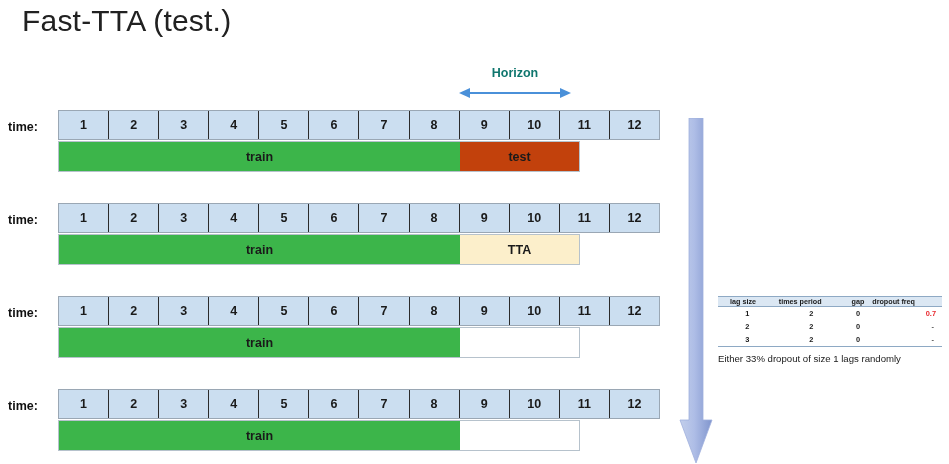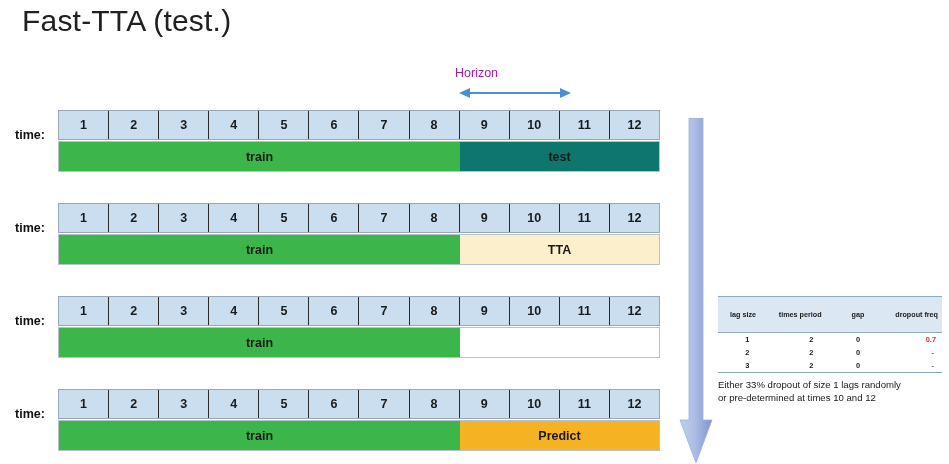--- a/index.html
+++ b/index.html
@@ -22,30 +22,31 @@
     white-space:nowrap;
   }
 
   
   .diagram{position:absolute;left:0;top:0;width:949px;height:464px;}
 
   
   .horizon-group{position:absolute;left:455px;top:66px;width:120px;height:36px;}
   .horizon-label{
     position:absolute;left:0;top:0;width:120px;
-    font-size:12.5px;font-weight:normal;color:#a21caf;
+    text-align:center;
+    font-size:12.5px;font-weight:bold;color:#0f766e;
     white-space:nowrap;
   }
   .horizon-arrow{position:absolute;left:4px;top:20px;width:112px;height:14px;}
 
   
   .row{position:absolute;left:0;width:949px;}
   .time-label{
-    position:absolute;left:8px;top:18px;
-    width:44px;text-align:center;
+    position:absolute;left:8px;top:10px;
+    width:44px;text-align:left;
     font-size:12.5px;font-weight:bold;color:#111;
   }
   .cells{
     position:absolute;left:58px;top:0;
     width:602px;height:30px;
     display:flex;
     box-sizing:border-box;
     border:1px solid #9aa7b4;
     background:#c8dcee;
   }
@@ -54,21 +55,21 @@
     border-right:1px solid #2b2b2b;
     box-sizing:border-box;
     display:flex;align-items:center;justify-content:center;
     font-size:12.5px;font-weight:bold;color:#1a1a1a;
     background:#cbdef0;
   }
   .cell:last-child{border-right:none;}
 
   .bands{
     position:absolute;left:58px;top:31px;
-    width:602px;height:31px;
+    width:522px;height:31px;
     display:flex;
     box-sizing:border-box;
     border:1px solid #b6c2cc;
   }
   .band{
     display:flex;align-items:center;justify-content:center;
     font-size:12.5px;font-weight:bold;color:#1a1a1a;
     box-sizing:border-box;
   }
   .band-train{flex:0 0 401px;background:#3cb54a;}
@@ -83,27 +84,27 @@
     border-collapse:collapse;
     width:224px;
     font-size:7.2px;
     color:#1a1a1a;
   }
   table.param-table thead th{
     background:#dbe7f3;
     border-top:1px solid #8ea9c4;
     border-bottom:1px solid #8ea9c4;
     font-weight:bold;
-    padding:13px 2px;
+    padding:0 2px;
     white-space:nowrap;
   }
   table.param-table thead th.th-lag{text-align:left;padding-left:12px;}
   table.param-table thead th.th-pred{text-align:left;}
   table.param-table thead th.th-gap{text-align:center;}
-  table.param-table thead th.th-drop{text-align:right;padding-right:4px;}
+  table.param-table thead th.th-drop{text-align:left;padding-right:4px;}
   table.param-table tbody td{
     padding:2px 2px;
     text-align:center;
     font-weight:bold;
     font-size:7.4px;
   }
   table.param-table tbody td.c-drop{color:#e8262c;text-align:right;padding-right:6px;}
   table.param-table tbody td.c-drop-dash{color:#555;text-align:right;padding-right:8px;}
   table.param-table tbody tr.last td{border-bottom:1px solid #8ea9c4;}
   .panel-caption{
@@ -141,21 +142,21 @@
       <div class="cell" style="background: rgb(203, 222, 240);">6</div>
       <div class="cell" style="background: rgb(203, 222, 240);">7</div>
       <div class="cell" style="background: rgb(203, 222, 240);">8</div>
       <div class="cell" style="background: rgb(203, 222, 240);">9</div>
       <div class="cell" style="background: rgb(203, 222, 240);">10</div>
       <div class="cell" style="background: rgb(203, 222, 240);">11</div>
       <div class="cell" style="background: rgb(203, 222, 240);">12</div>
     </div>
     <div class="bands">
       <div class="band band-train" style="background: rgb(60, 181, 74);">train</div>
-      <div class="band band-right" id="band-right-0" style="background: #0f766e; color: rgb(26, 26, 26);">test</div>
+      <div class="band band-right" id="band-right-0" style="background: #c2410c; color: rgb(26, 26, 26);">test</div>
     </div>
   </div>
 
   <div class="row" id="row-1" style="top:203px;">
     <div class="time-label">time:</div>
     <div class="cells">
       <div class="cell" style="background: rgb(203, 222, 240);">1</div>
       <div class="cell" style="background: rgb(203, 222, 240);">2</div>
       <div class="cell" style="background: rgb(203, 222, 240);">3</div>
       <div class="cell" style="background: rgb(203, 222, 240);">4</div>
@@ -206,21 +207,20 @@
       <div class="cell" style="background: rgb(203, 222, 240);">6</div>
       <div class="cell" style="background: rgb(203, 222, 240);">7</div>
       <div class="cell" style="background: rgb(203, 222, 240);">8</div>
       <div class="cell" style="background: rgb(203, 222, 240);">9</div>
       <div class="cell" style="background: rgb(203, 222, 240);">10</div>
       <div class="cell" style="background: rgb(203, 222, 240);">11</div>
       <div class="cell" style="background: rgb(203, 222, 240);">12</div>
     </div>
     <div class="bands">
       <div class="band band-train" style="background: rgb(60, 181, 74);">train</div>
-      <div class="band band-right" id="band-right-3" style="background: rgb(245, 179, 36); color: rgb(26, 26, 26);">Predict</div>
     </div>
   </div>
 
   <svg class="flow-arrow" viewBox="0 0 40 345">
     <defs>
       <linearGradient id="flowgrad" x1="0" y1="0" x2="1" y2="0">
         <stop offset="0%" stop-color="#c3cfeb"></stop>
         <stop offset="45%" stop-color="#aebde6"></stop>
         <stop offset="100%" stop-color="#8095cd"></stop>
       </linearGradient>
@@ -254,17 +254,16 @@
         <tr class="last">
           <td>3</td>
           <td>2</td>
           <td>0</td>
           <td class="c-drop-dash">-</td>
         </tr>
       </tbody>
     </table>
     <div class="panel-caption">
       <div>Either 33% dropout of size 1 lags randomly</div>
-      <div>or pre-determined at times 10 and 12</div>
     </div>
   </div>
 
 </div>
 
 </body></html>

